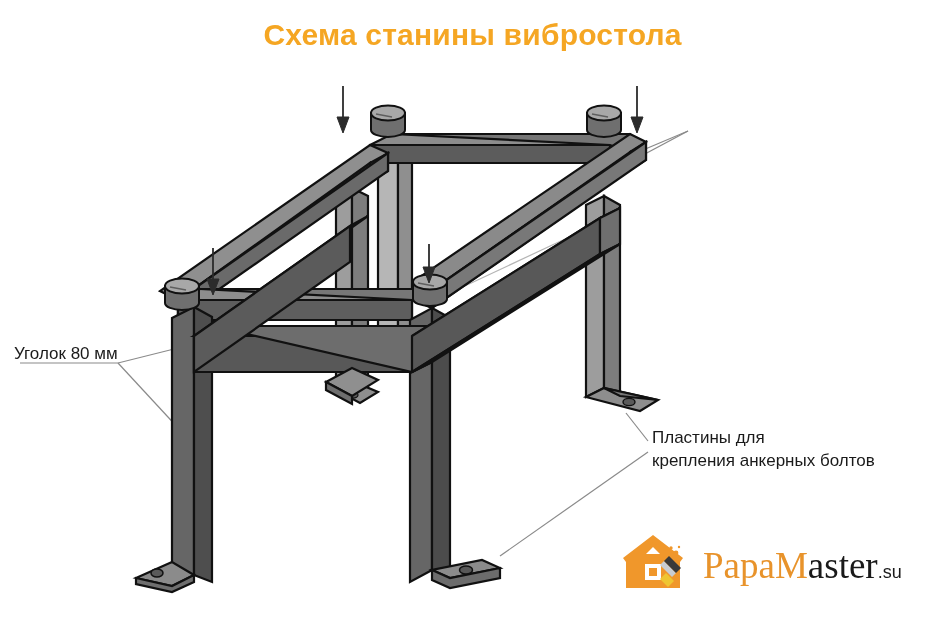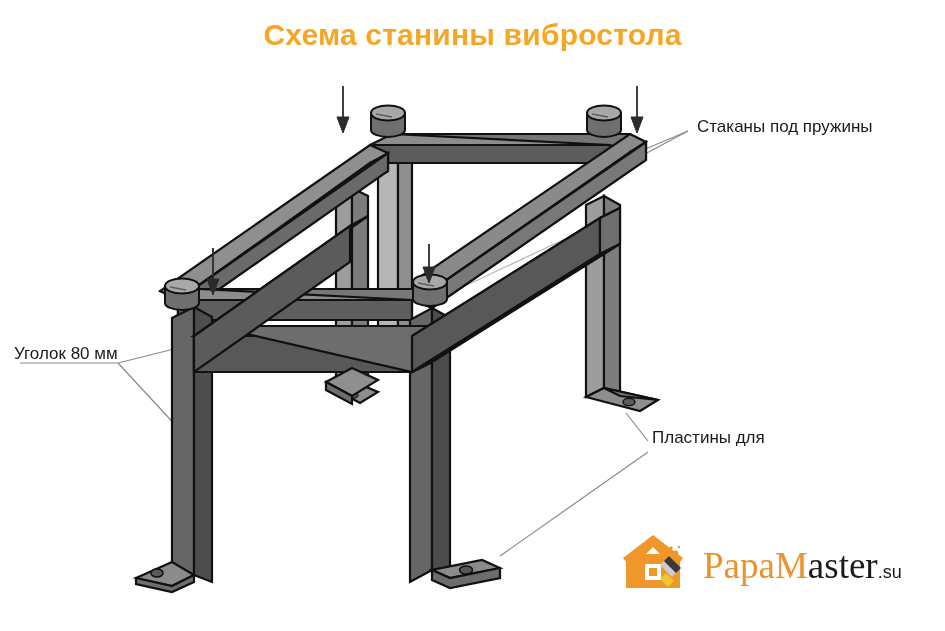--- a/index.html
+++ b/index.html
@@ -219,26 +219,26 @@
         <polygon points="207,279 219,279 213,295" stroke-width="1"></polygon>
       </g>
       <g>
         <line x1="429" y1="244" x2="429" y2="268" stroke-width="1.8"></line>
         <polygon points="423,267 435,267 429,283" stroke-width="1"></polygon>
       </g>
     </g>
 
   </svg>
 
-  <div class="callout" id="callout-cups">Стаканы под пружины</div>
 
   <div class="callout" id="callout-angle">Уголок 80 мм</div>
 
   <div class="callout" id="callout-plates">
     <div>Пластины для</div>
+    <div>крепления анкерных болтов</div>
   </div>
 
   <div class="logo">
     <div class="logo-mark">
       <svg viewBox="0 0 62 60" width="62" height="60">
 
         <polygon points="31,5 58,26 58,55 4,55 4,26" fill="#F0972B"></polygon>
 
         <polygon points="31,2 61,25 58,29 31,9 4,29 1,25" fill="#F0972B"></polygon>
 

